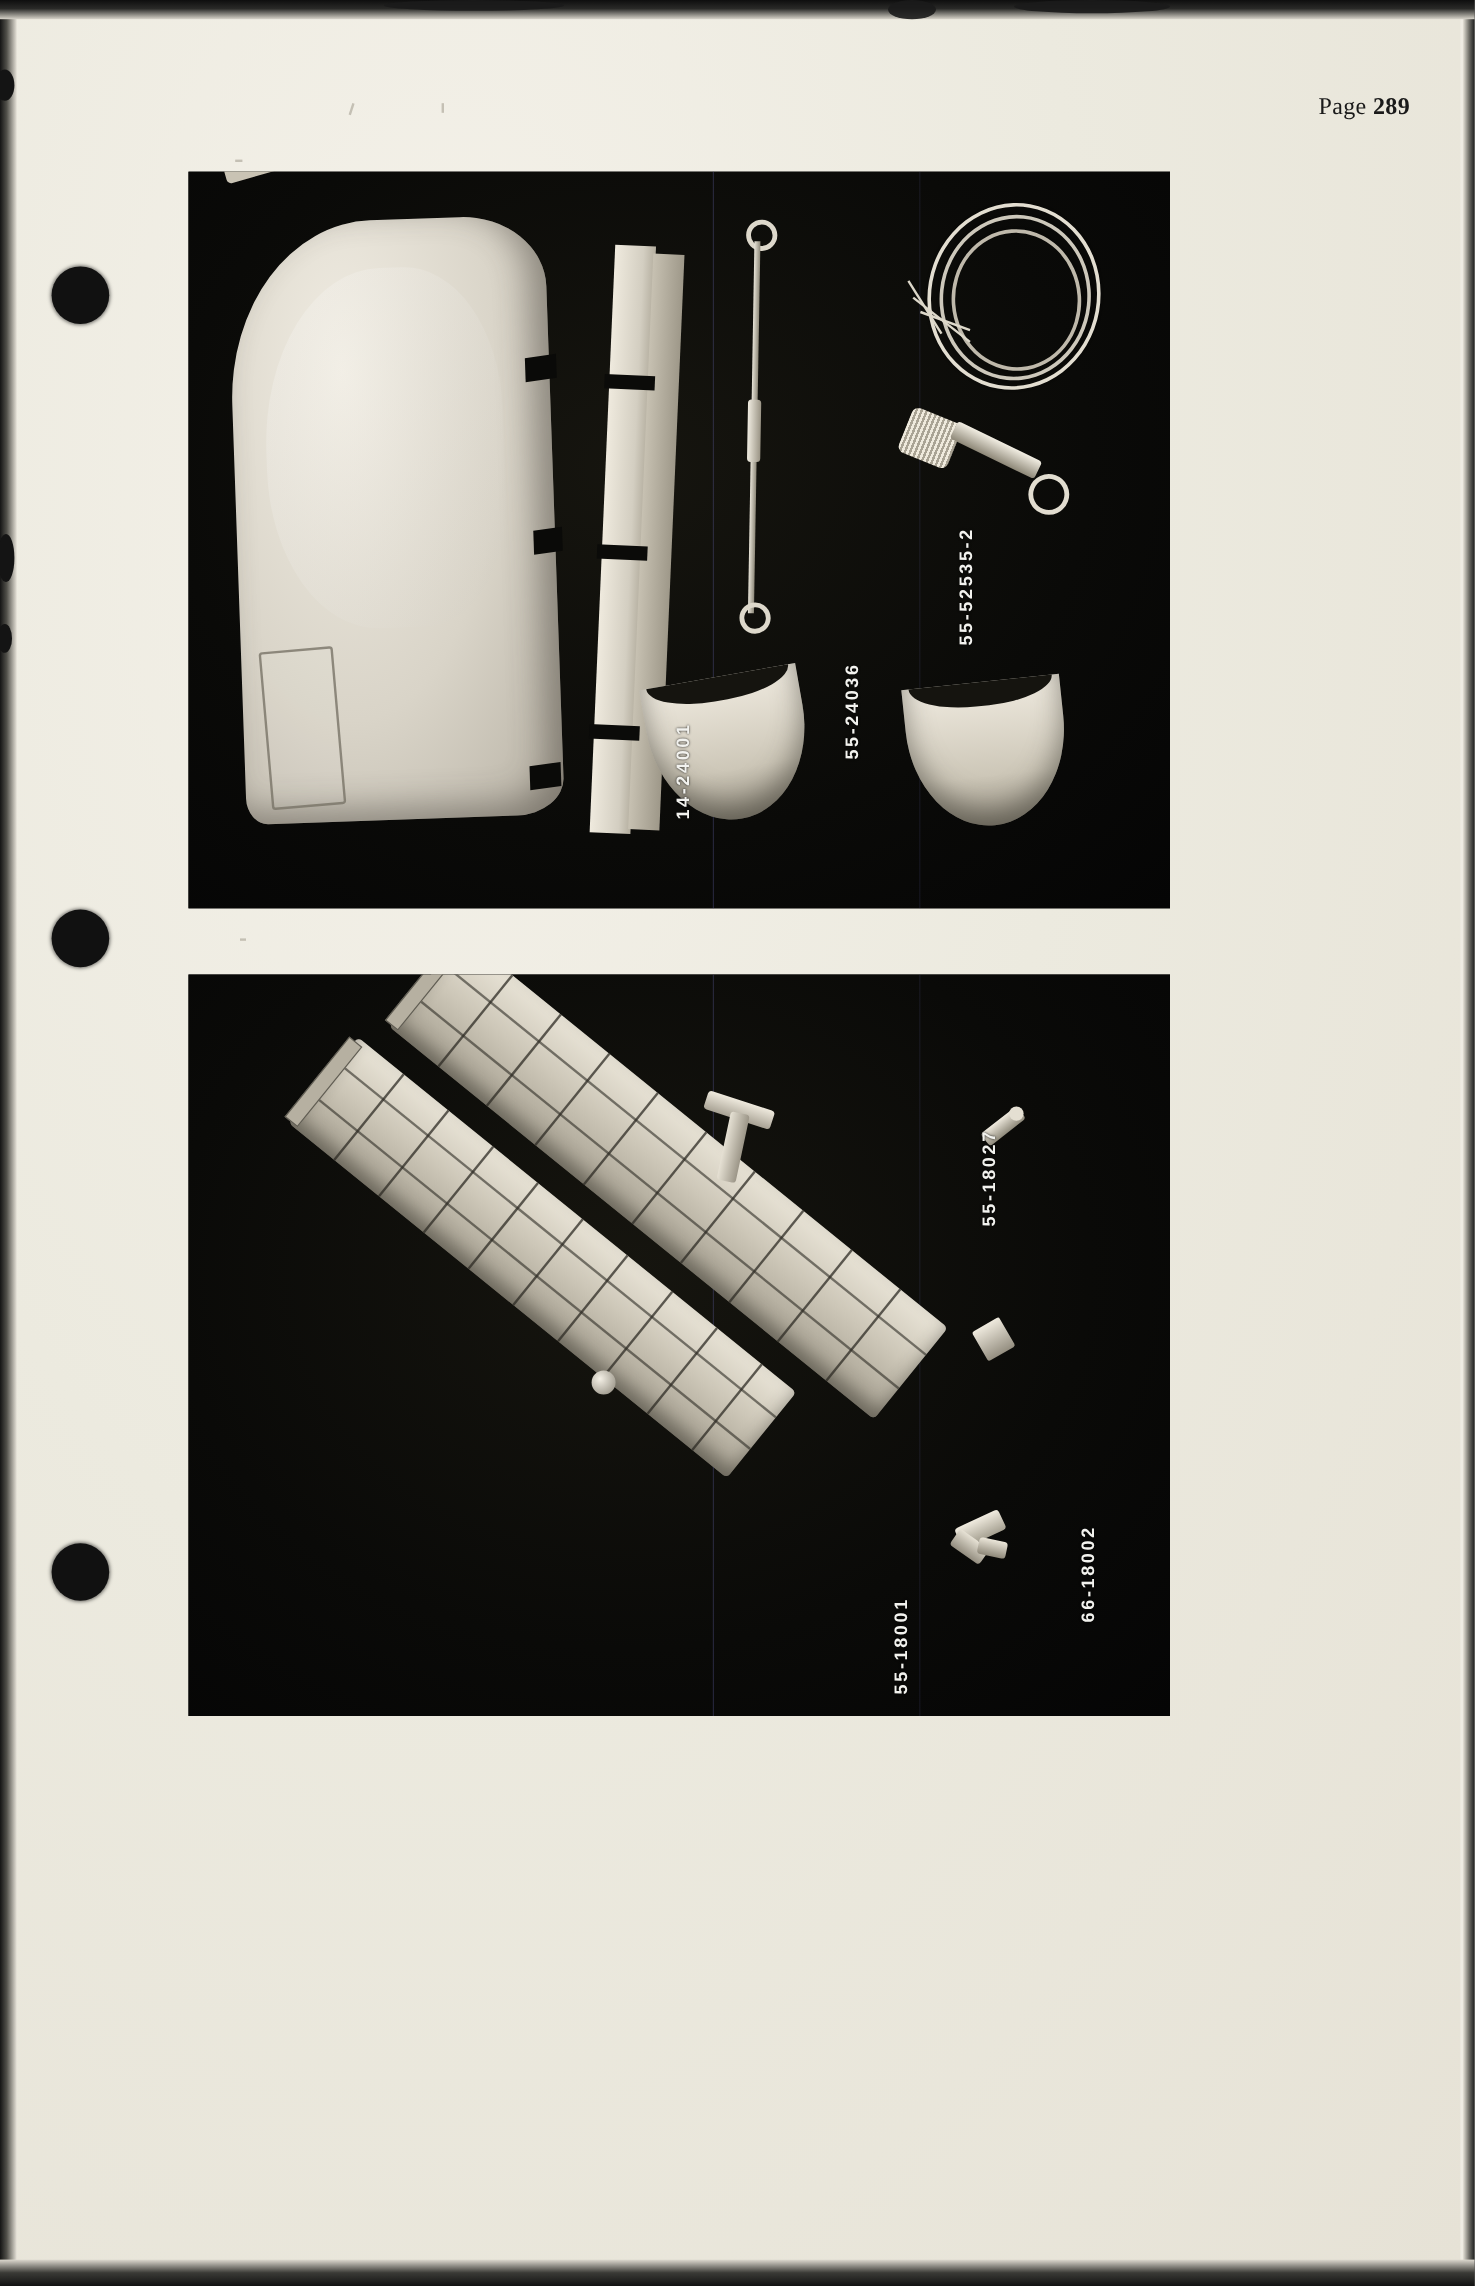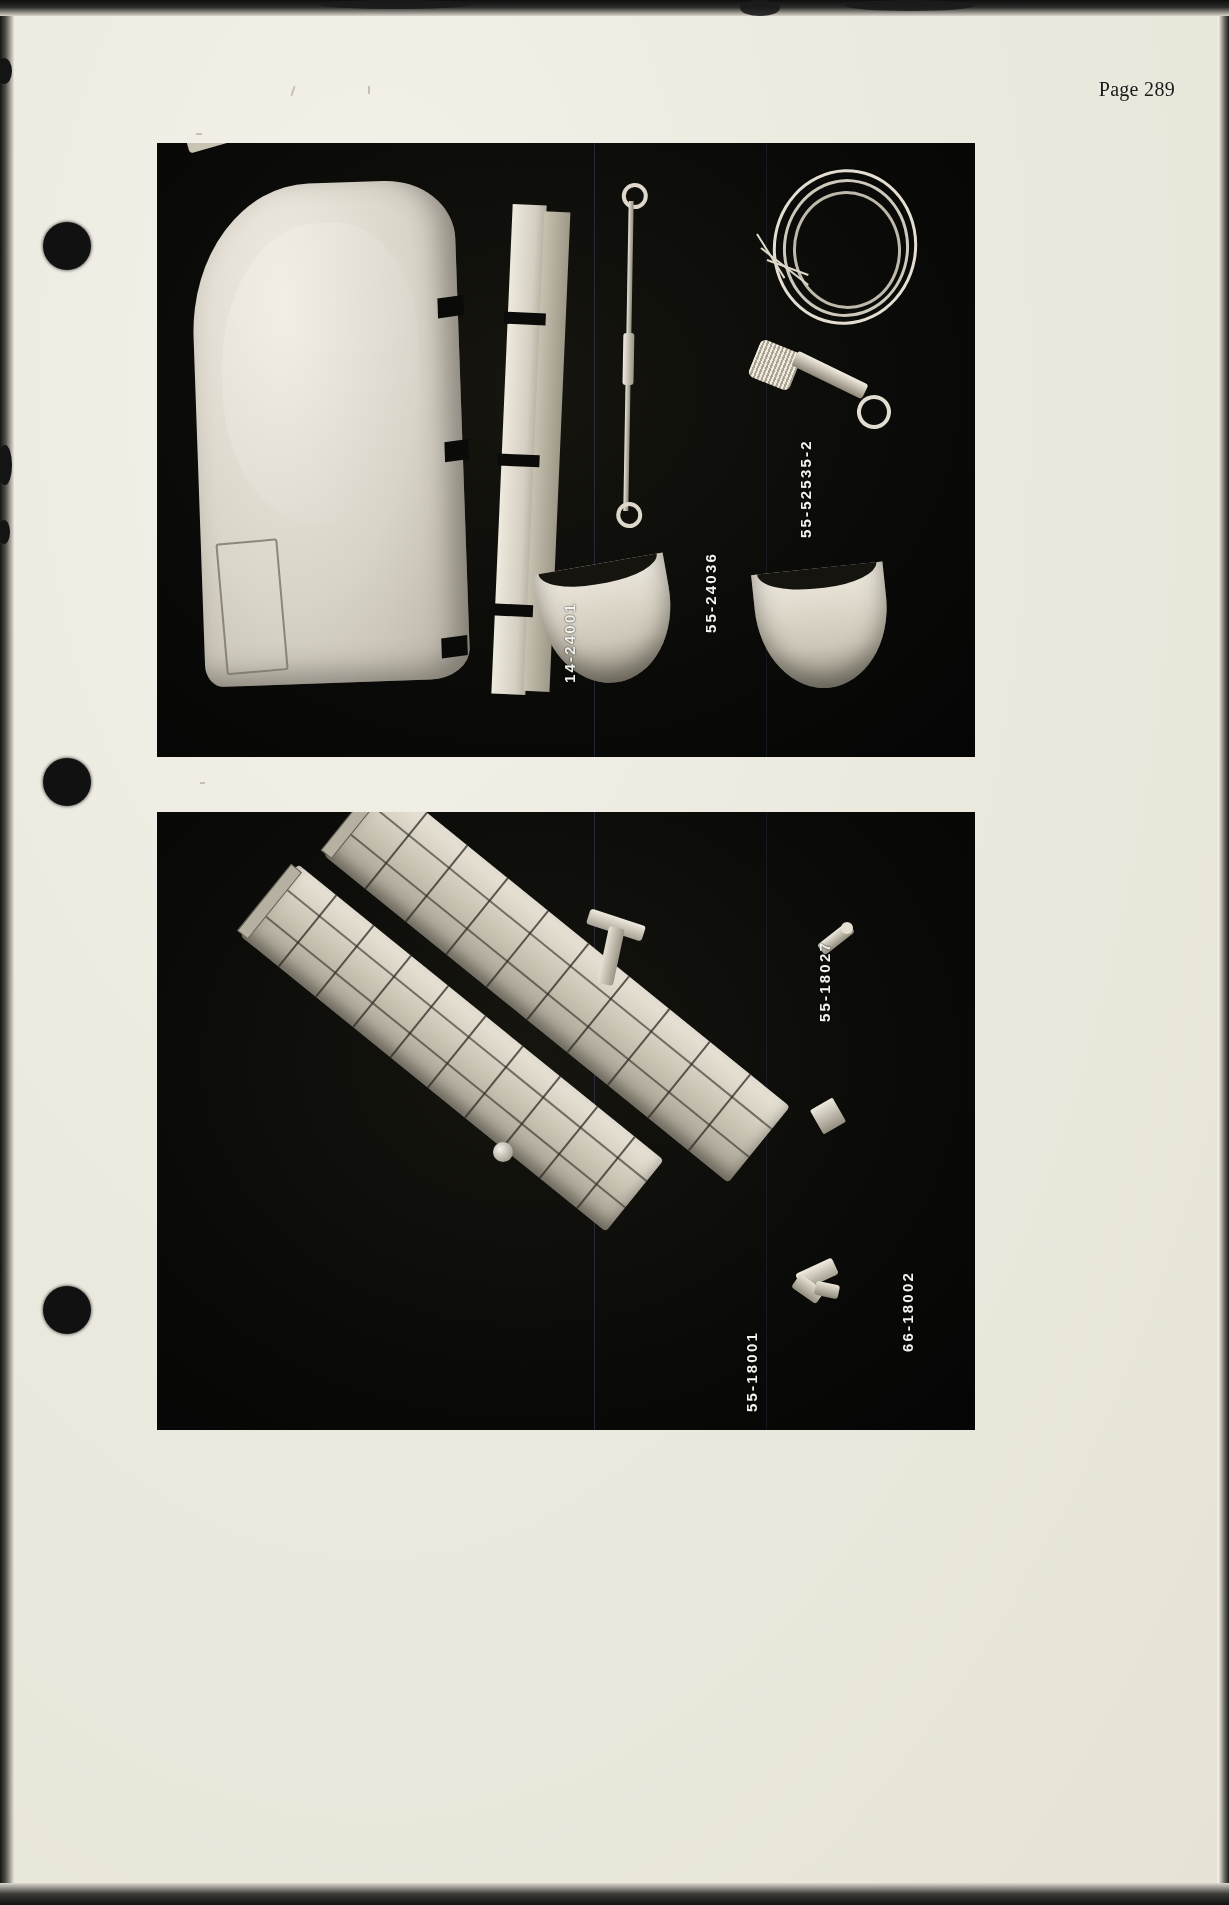--- a/index.html
+++ b/index.html
@@ -77,21 +77,21 @@
 
   
   .page-number {
     position: absolute;
     right: 54px;
     top: 78px;
     font-size: 20px;
     color: #1a1a1a;
     letter-spacing: 0.3px;
   }
-  .page-number b { font-weight: normal; }
+  .page-number b { font-weight: bold; }
 
   
   .plate {
     position: absolute;
     background: #070707;
     overflow: hidden;
   }
   .plate.top {
     left: 157px;
     top: 143px;

